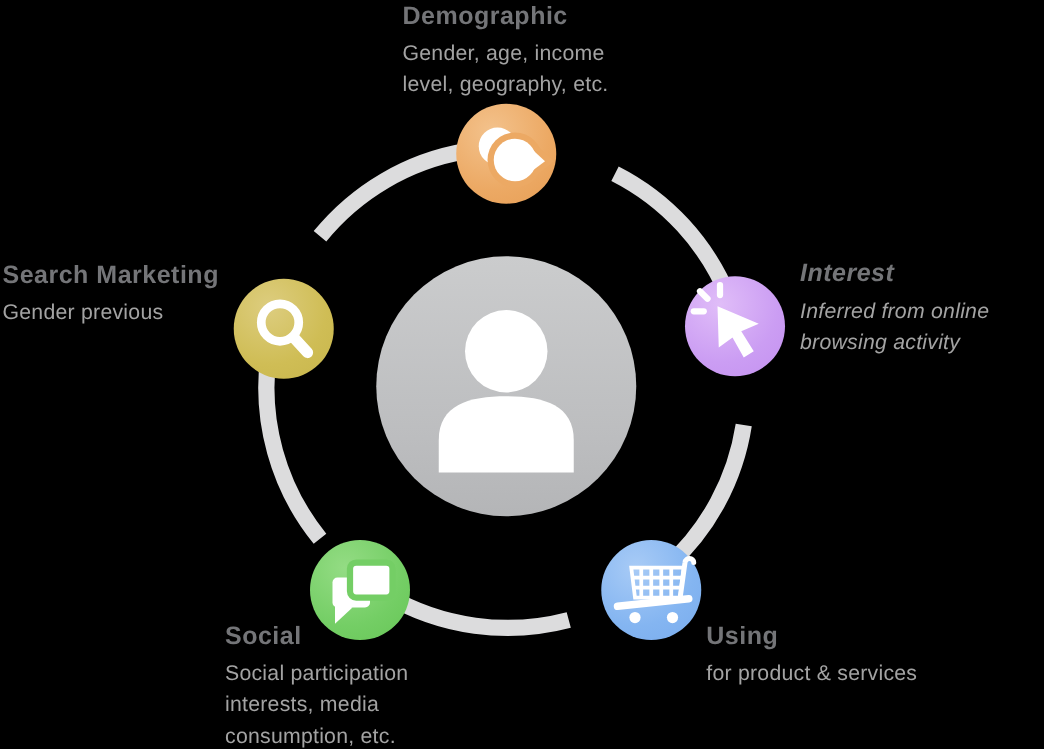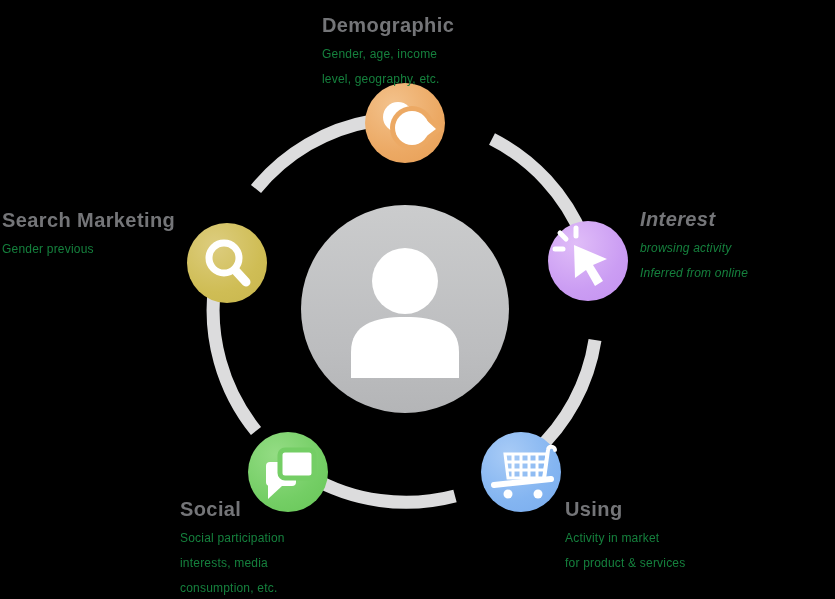--- a/index.html
+++ b/index.html
@@ -39,27 +39,27 @@
   
   .label { position: absolute; }
   .label .title {
     font-size: 20px;
     font-weight: 700;
     color: #747578;
     letter-spacing: 0.4px;
     margin: 0 0 5px 0;
   }
   .label .desc {
-    font-size: 12px;
+    font-size: 17px;
     line-height: 25px;
-    color: #15803d;
+    color: #a3a3a3;
     letter-spacing: 0.2px;
   }
   .label .desc span { display: block; }
-  .label-demographic { left: 322px; top: 14px; }
+  .label-demographic { left: 322px; top: 2px; }
   .label-interest    { left: 640px; top: 208px; font-style: italic; }
   .label-intent      { left: 565px; top: 498px; }
   .label-social      { left: 180px; top: 498px; }
   .label-search      { left: 2px;   top: 209px; }
 </style>
 </head>
 <body>
 
 <div class="stage">
 
@@ -104,22 +104,22 @@
       <g stroke="#ffffff" stroke-width="5" stroke-linecap="round">
         <line x1="28" y1="7" x2="28" y2="15"></line>
         <line x1="7" y1="28" x2="15" y2="28"></line>
         <line x1="12" y1="12" x2="18" y2="18"></line>
       </g>
     </svg>
   </div>
   <div class="label label-interest">
     <div class="title">Interest</div>
     <div class="desc">
+      <span>Inferred from online</span>
       <span>browsing activity</span>
-      <span>Inferred from online</span>
     </div>
   </div>
 
   <div class="bubble bubble-intent">
     <svg width="80" height="80" viewBox="0 0 80 80">
       <g stroke="#ffffff" stroke-width="3" fill="none">
         <path d="M24 22 L66 22 L63 46 L27 46 Z"></path>
         <line x1="32" y1="22" x2="32" y2="46"></line>
         <line x1="40" y1="22" x2="40" y2="46"></line>
         <line x1="48" y1="22" x2="48" y2="46"></line>
@@ -129,21 +129,20 @@
       </g>
       <path d="M13 53 L70 47" stroke="#ffffff" stroke-width="6" stroke-linecap="round" fill="none"></path>
       <path d="M63 47 L67 18 C67.5 13.5 74 14 74 18" stroke="#ffffff" stroke-width="4" fill="none" stroke-linecap="round"></path>
       <circle cx="27" cy="62" r="4.5" fill="#ffffff"></circle>
       <circle cx="57" cy="62" r="4.5" fill="#ffffff"></circle>
     </svg>
   </div>
   <div class="label label-intent">
     <div class="title">Using</div>
     <div class="desc">
-      <span>Activity in market</span>
       <span>for product &amp; services</span>
     </div>
   </div>
 
   <div class="bubble bubble-social">
     <svg width="80" height="80" viewBox="0 0 80 80">
       <rect x="18" y="30" width="30" height="24" rx="4" fill="#ffffff"></rect>
       <path d="M20 50 L34 54 L20 67 Z" fill="#ffffff"></path>
       <rect x="32" y="18" width="34" height="28" rx="5" fill="#ffffff" stroke="#74ce65" stroke-width="5"></rect>
     </svg>

